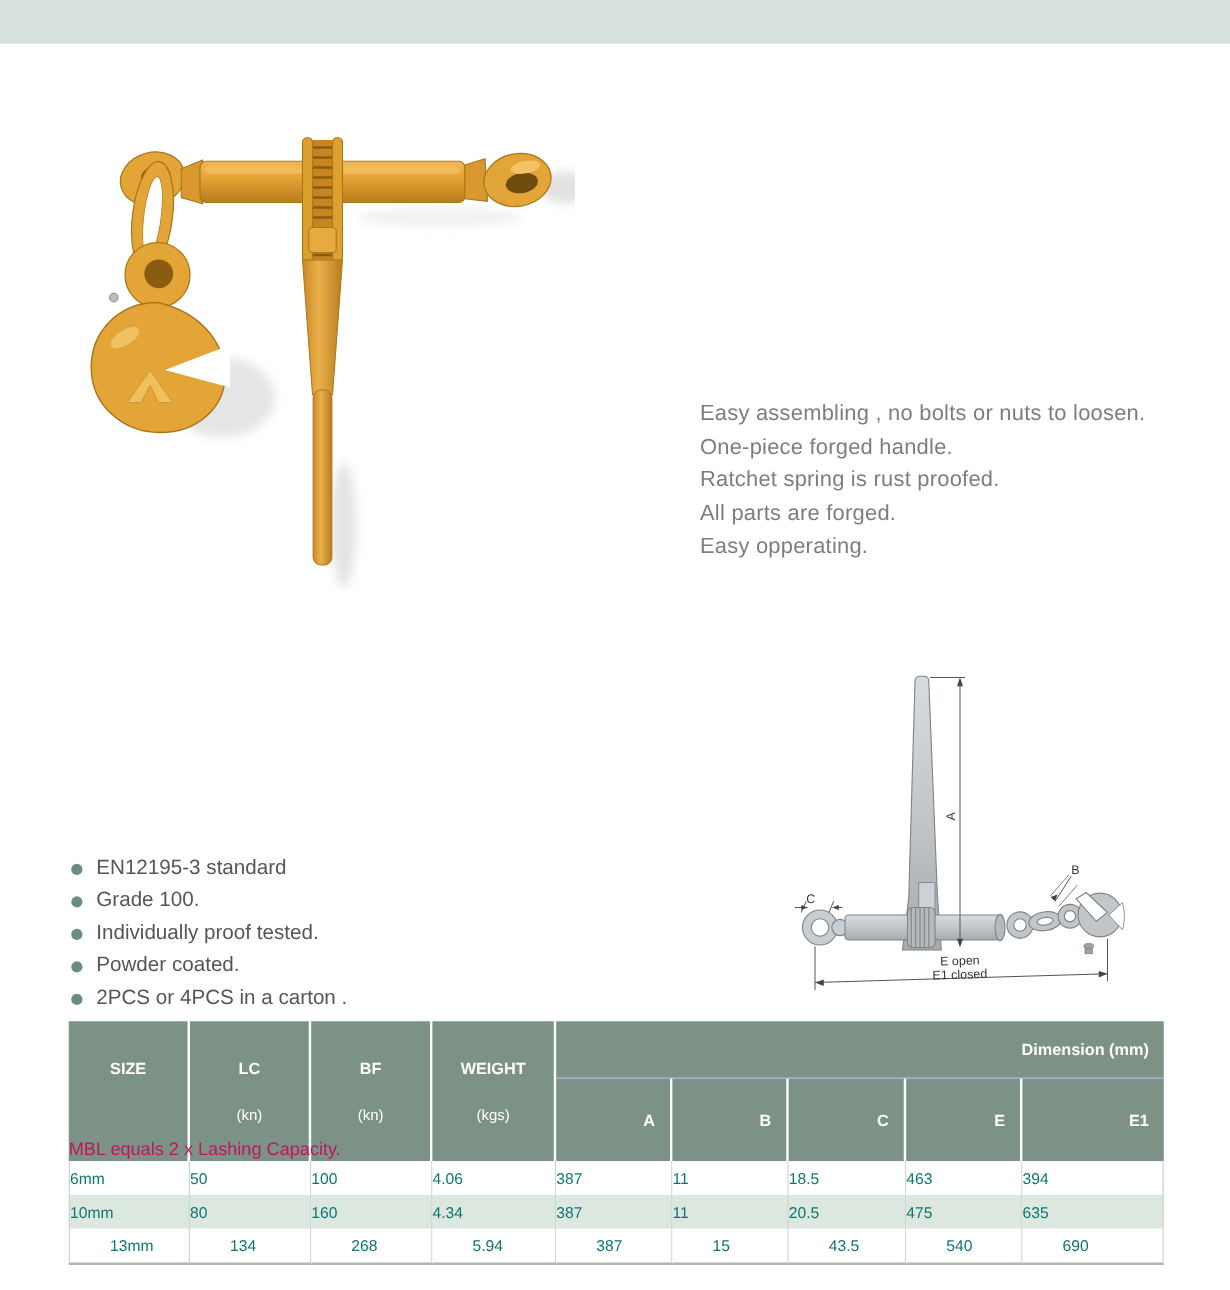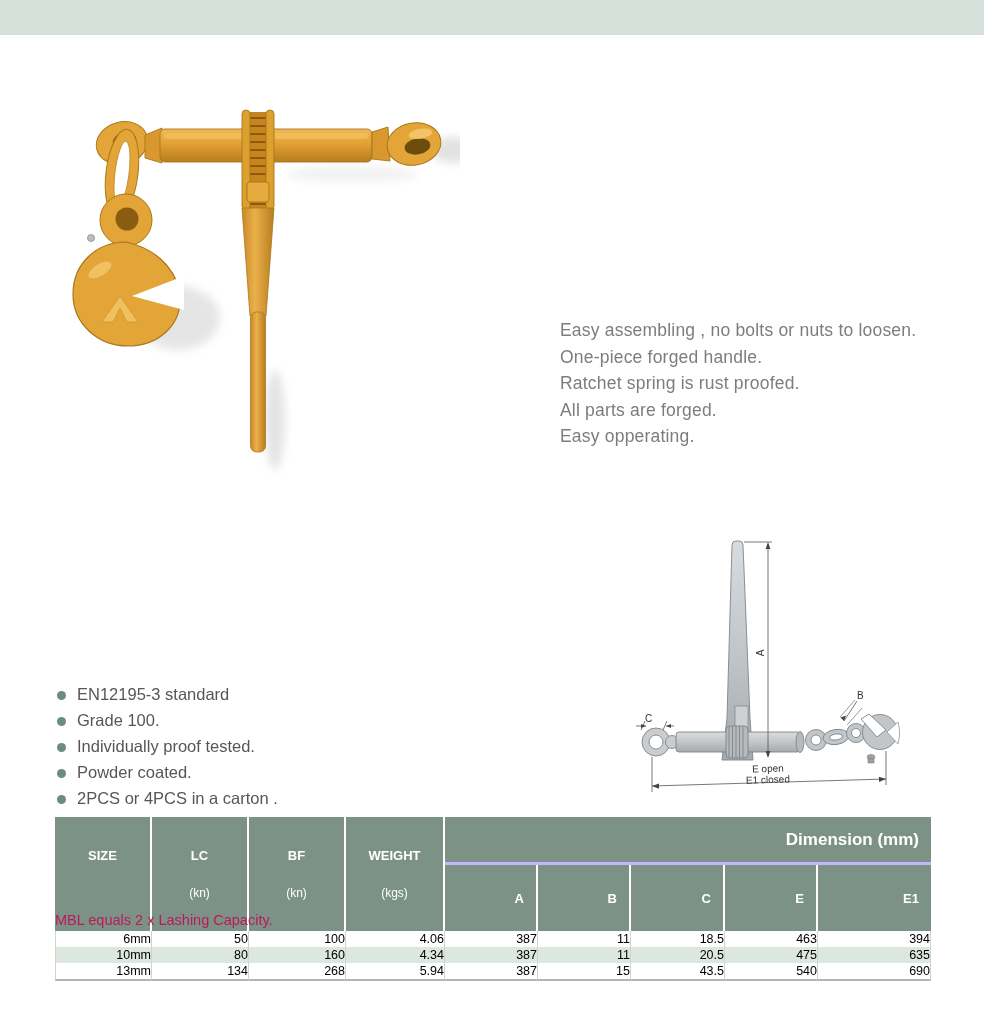--- a/index.html
+++ b/index.html
@@ -24,26 +24,26 @@
   .bullets li{display:flex;align-items:flex-start;height:26px;font-size:16.5px;color:#565656;}
   .dot{width:9px;height:9px;border-radius:50%;background:#6b8d7e;margin:6px 11px 0 0;flex:0 0 9px;}
 
   
   .spec{position:absolute;left:55px;top:817px;width:876px;border-collapse:separate;border-spacing:0;table-layout:fixed;}
   .spec th{
     background:#7c9287;color:#ffffff;font-weight:bold;font-size:13px;
     border-right:2px solid #ffffff;padding:12px;text-align:right;vertical-align:middle;
   }
   .spec th.last{border-right:0;}
-  .spec th.dimh{height:21px;border-bottom:3px solid #c4b5fd;font-size:17px;}
+  .spec th.dimh{height:21px;border-bottom:1px solid #c4b5fd;font-size:13px;}
   .spec tr.h2 th{height:42px;}
   .stack{display:flex;flex-direction:column;justify-content:space-between;align-items:center;height:52px;padding:7px 0 8px;}
   .hu{font-size:12px;font-weight:normal;}
   .spec td{
-    height:16px;text-align:right;font-size:12.5px;color:#000000;background:#ffffff;
+    height:27px;text-align:left;font-size:12.5px;color:#0f766e;background:#ffffff;
     border-right:1px solid #ccd5ce;padding:0;
   }
   .spec td:first-child{border-left:1px solid #ccd5ce;}
   .spec tbody tr.alt td{background:#dce7e0;}
   .spec tbody tr:last-child td{border-bottom:2px solid #b0b6b0;padding-left:32px;}
 
   .footnote{position:absolute;left:55px;top:912px;font-size:14.5px;color:#be185d;}
 </style>
 </head>
 <body>

